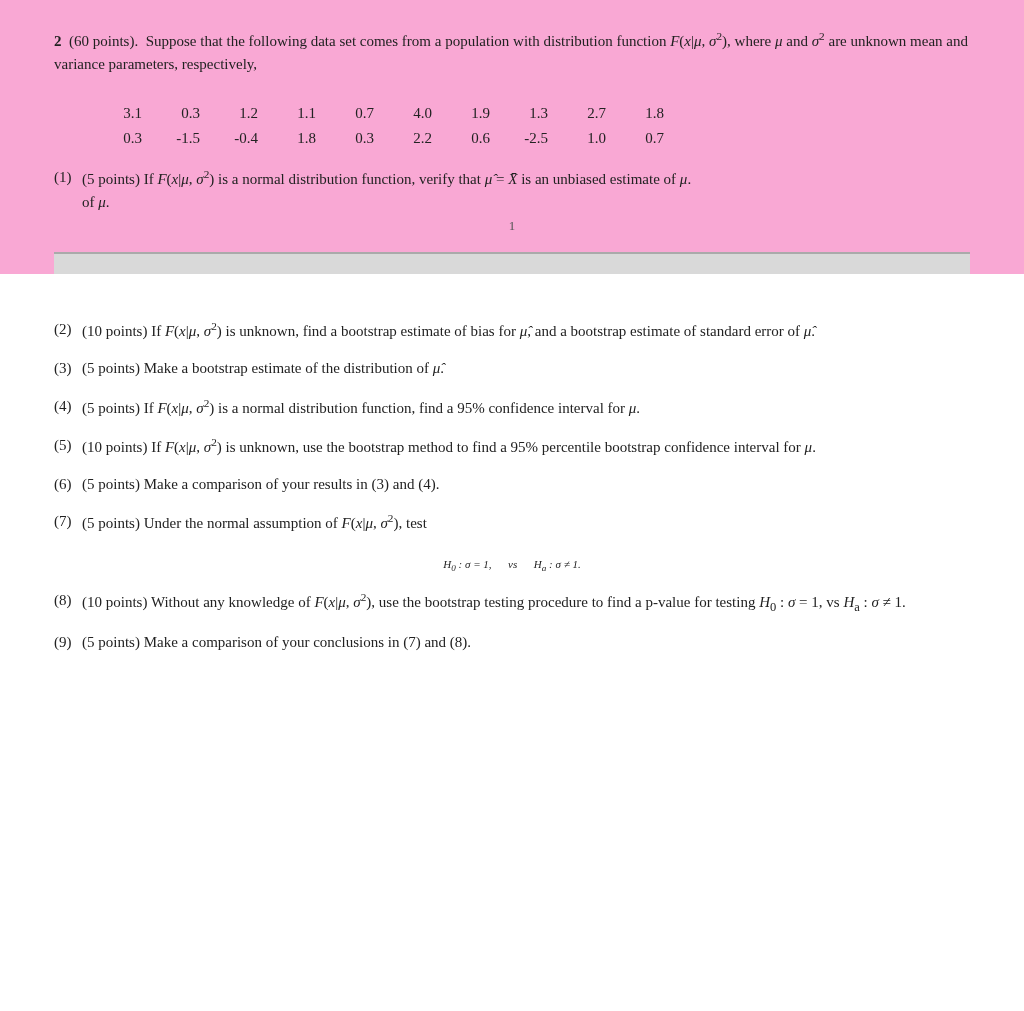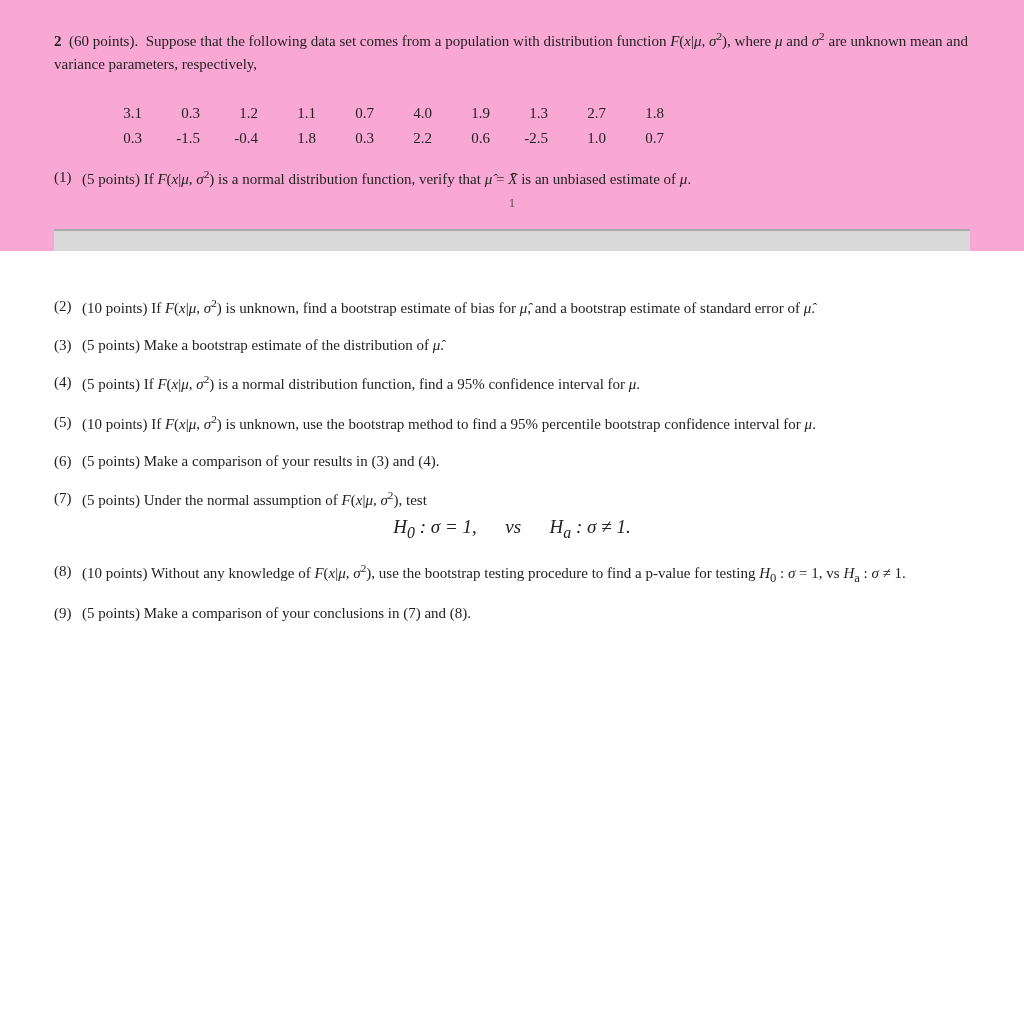--- a/index.html
+++ b/index.html
@@ -79,22 +79,22 @@
       padding-top: 4px;
     }
 
     .page-bottom {
       background: #fff;
       padding: 30px 54px 30px 54px;
     }
 
     .hypothesis-line {
       text-align: center;
-      margin: 0 0 10px 0;
-      font-size: 19px;
+      margin: 20px 0 10px 0;
+      font-size: 11px;
       font-style: italic;
     }
 
     .indent-continuation {
       padding-left: 28px;
     }
 
     sup {
       font-size: 0.75em;
       vertical-align: super;
@@ -140,20 +140,23 @@
     </div>
   </div>
 
   <div class="sub-question">
     <div class="sub-question-text">
       <span class="sub-question-label">(1)</span>
       <span class="sub-question-body">
         (5 points) If <em>F</em>(<em>x</em>|<em>μ</em>, <em>σ</em><sup>2</sup>) is a normal distribution function, verify that <em>μ̂</em> = <em>X̄</em> is an unbiased estimate of <em>μ</em>.
       </span>
     </div>
+    <div class="indent-continuation">
+      of <em>μ</em>.
+    </div>
   </div>
 
   <div class="page-number">1</div>
   <div class="page-divider-area"></div>
 
 </div>
 
 <div class="page-bottom">
 
   <div class="sub-question">

